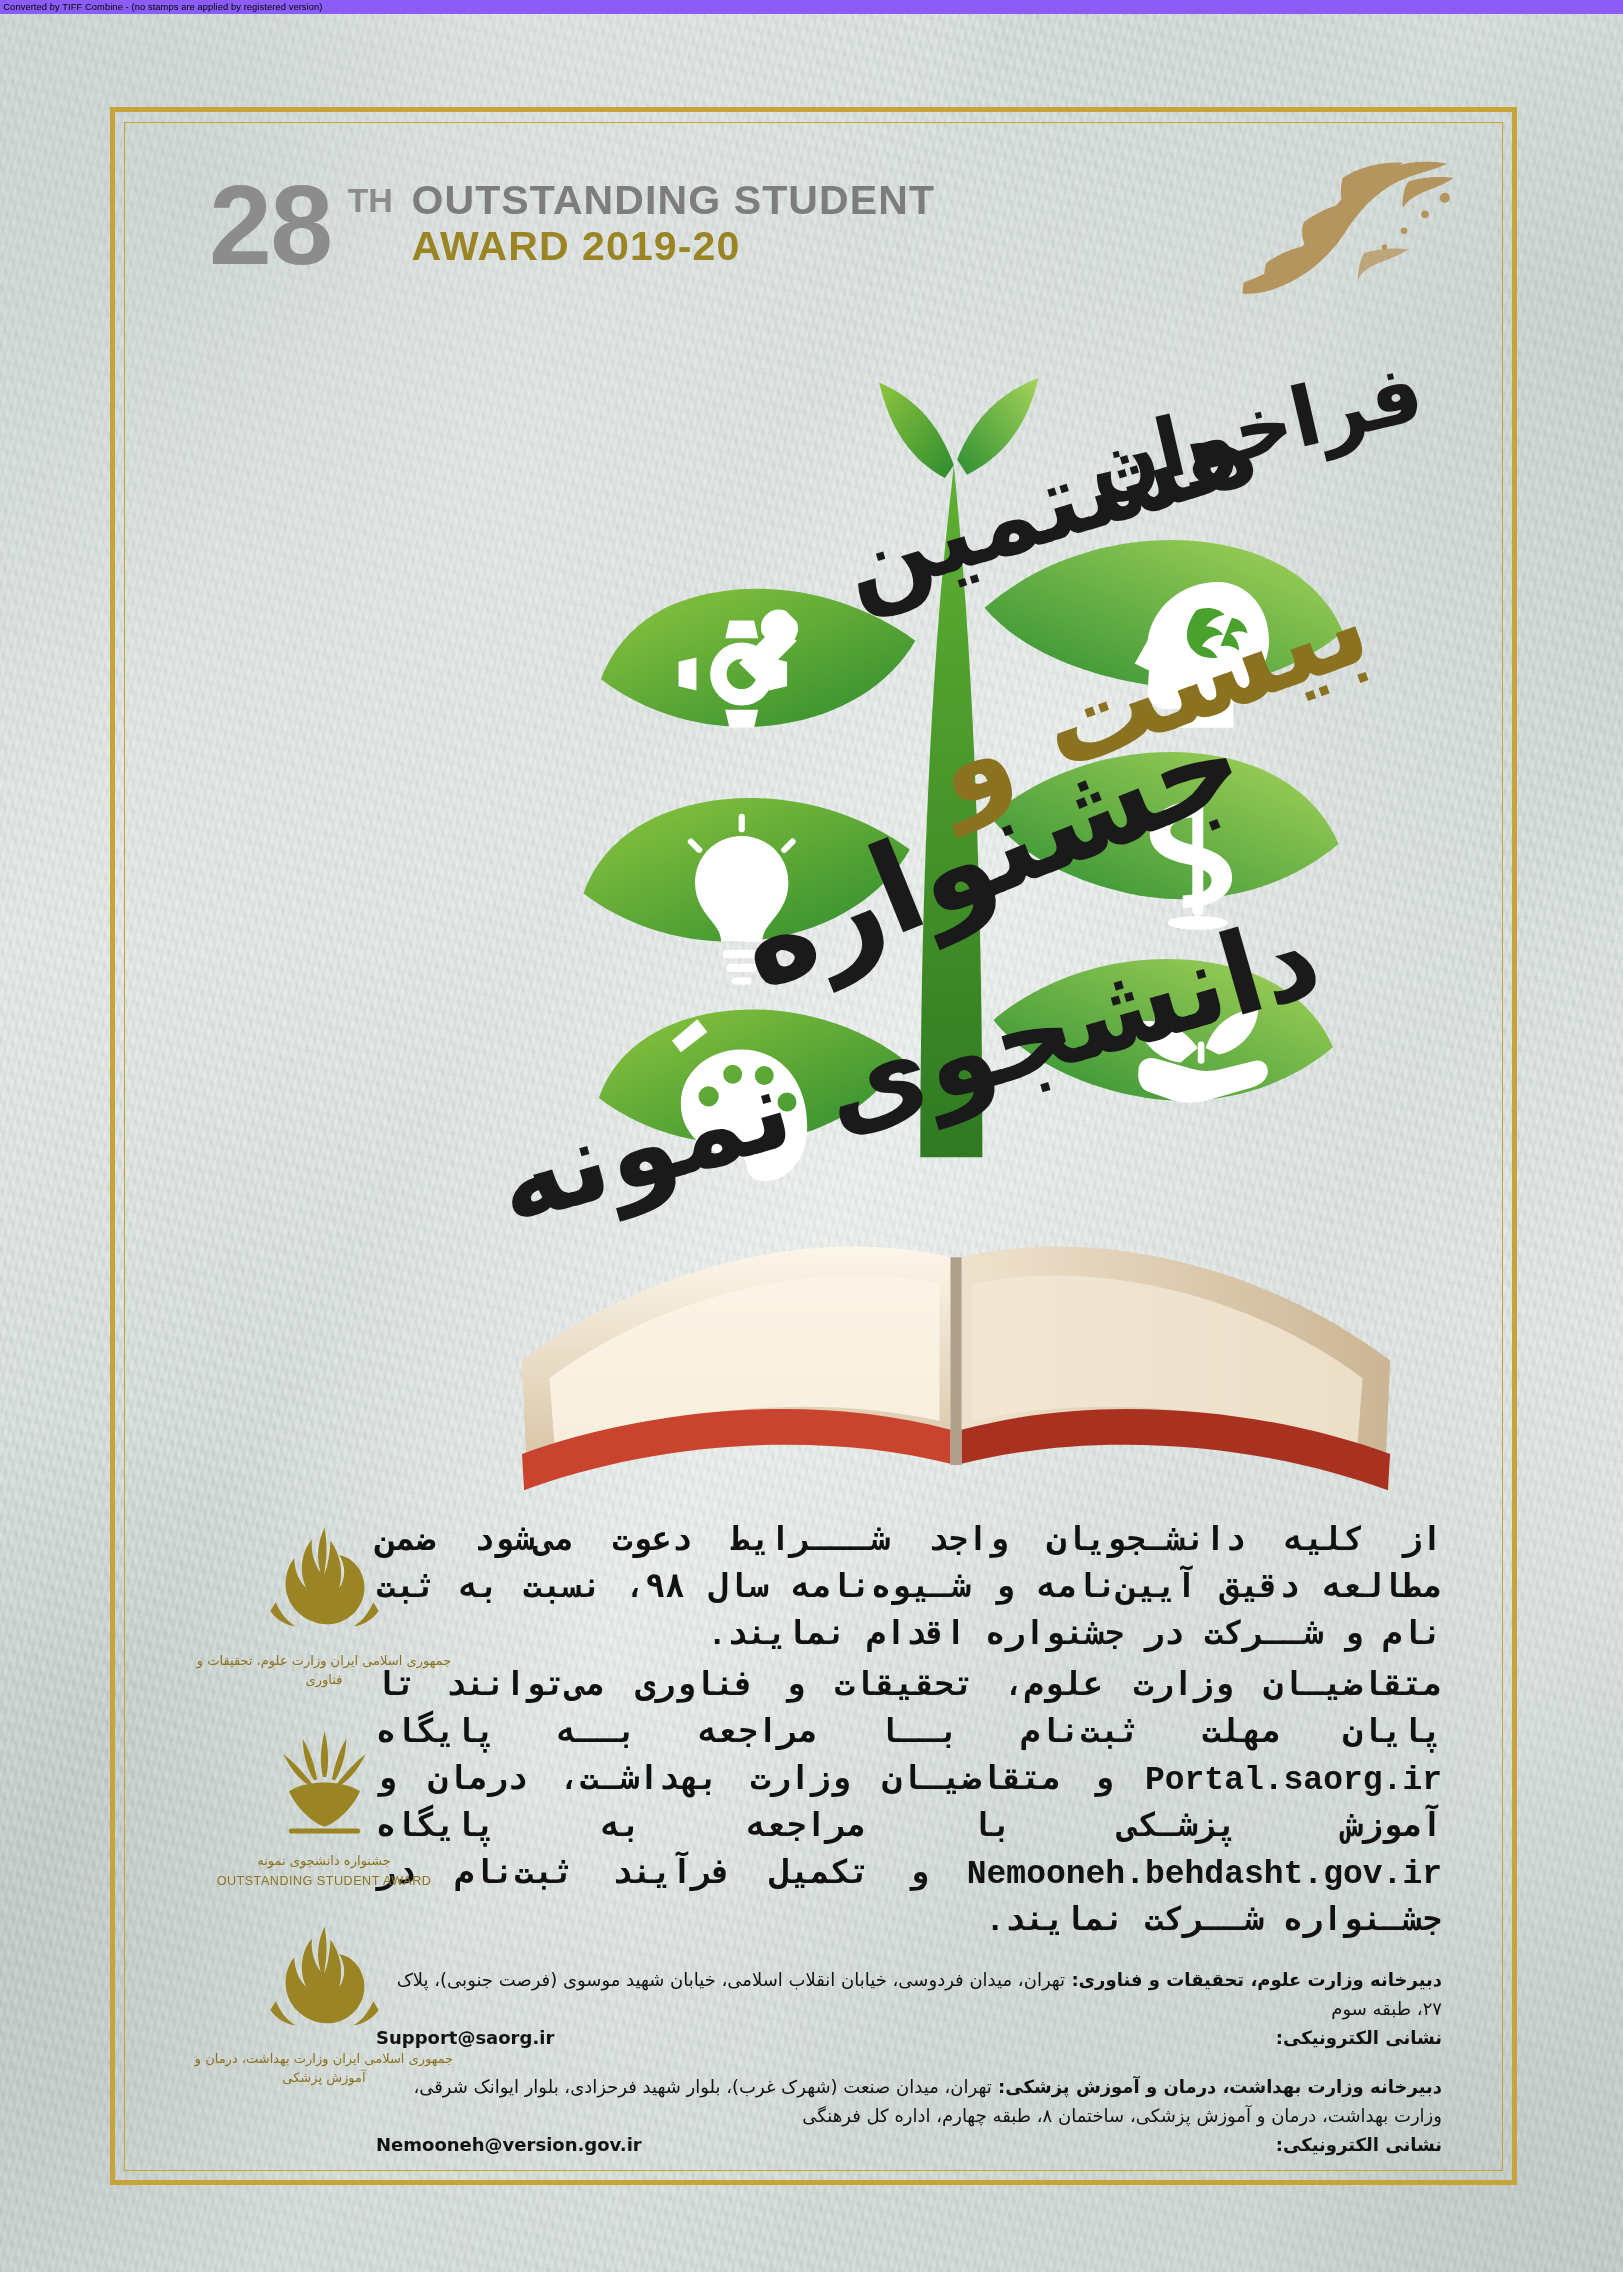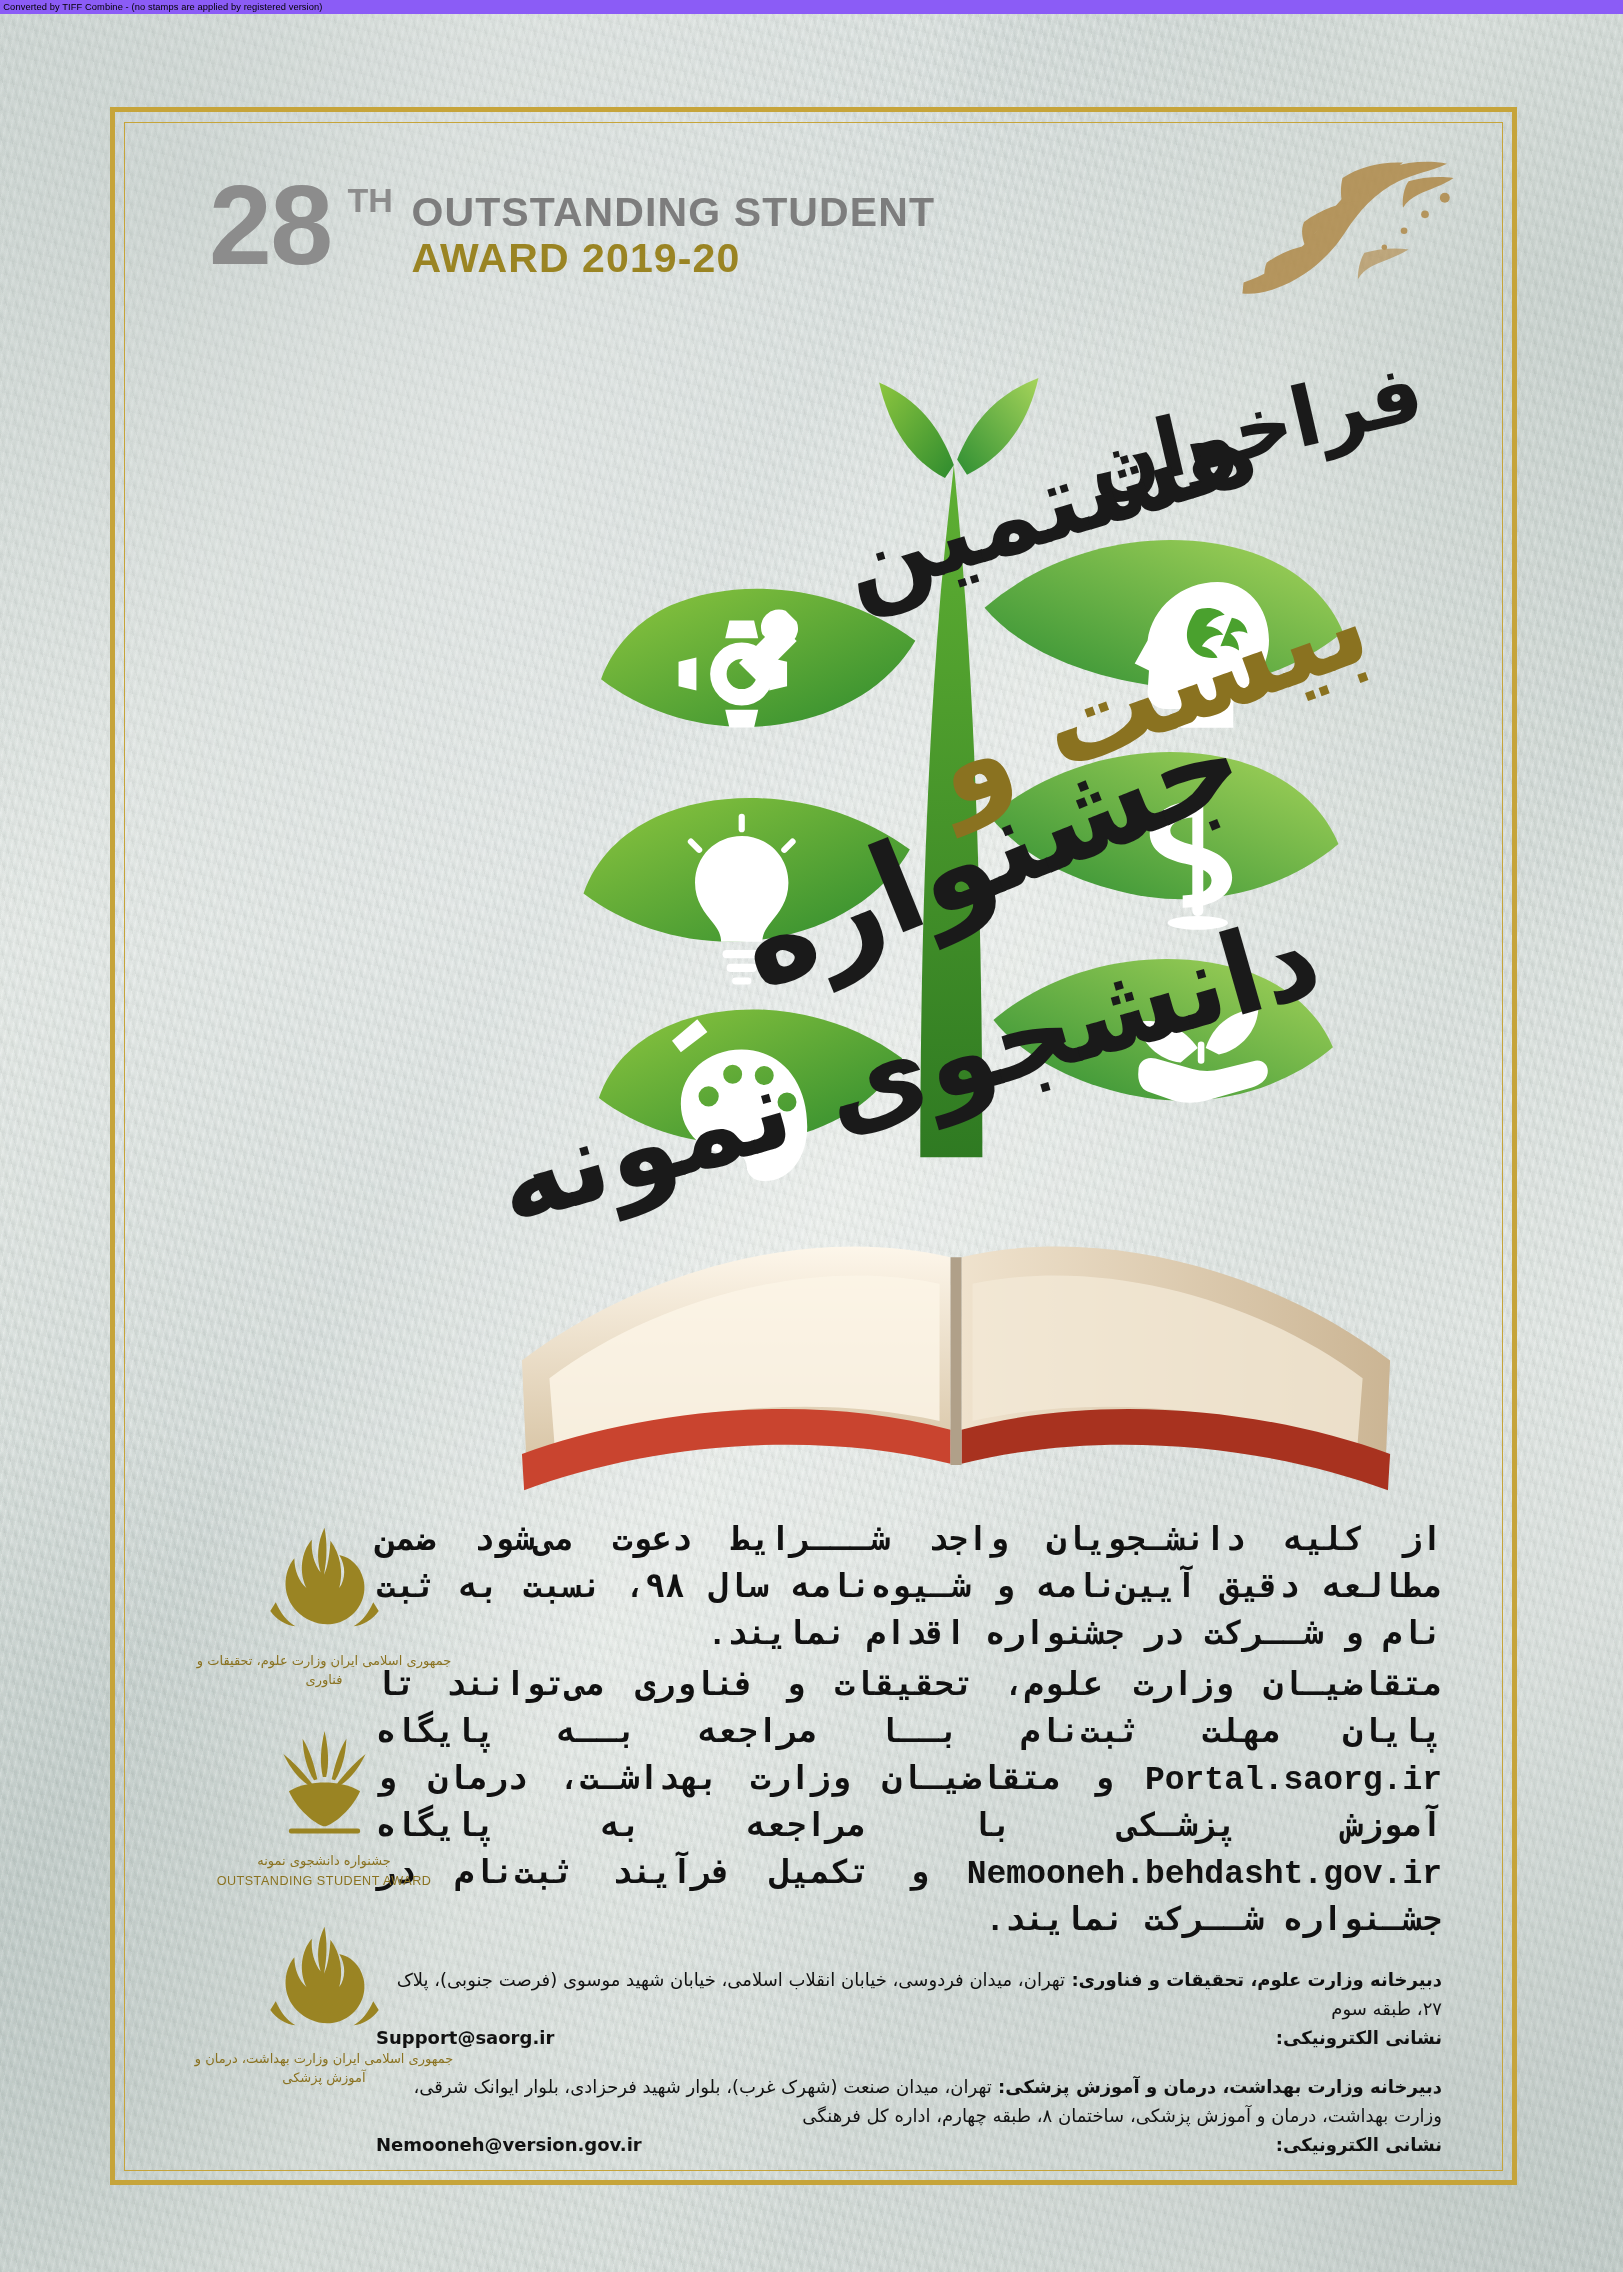--- a/index.html
+++ b/index.html
@@ -113,21 +113,21 @@
     font-family: "Liberation Sans", sans-serif;
     font-weight: bold;
     font-size: 34px;
     line-height: 34px;
     color: #8c8c8c;
     margin-top: 10px;
     margin-left: 16px;
   }
   .en-lines {
     margin-left: 18.7px;
-    margin-top: 16px;
+    margin-top: 4px;
   }
   .en-line1 {
     font-family: "Liberation Sans", sans-serif;
     font-weight: bold;
     font-size: 41px;
     line-height: 46px;
     color: #7d7d7d;
     letter-spacing: 1.1px;
   }
   .en-line2 {

